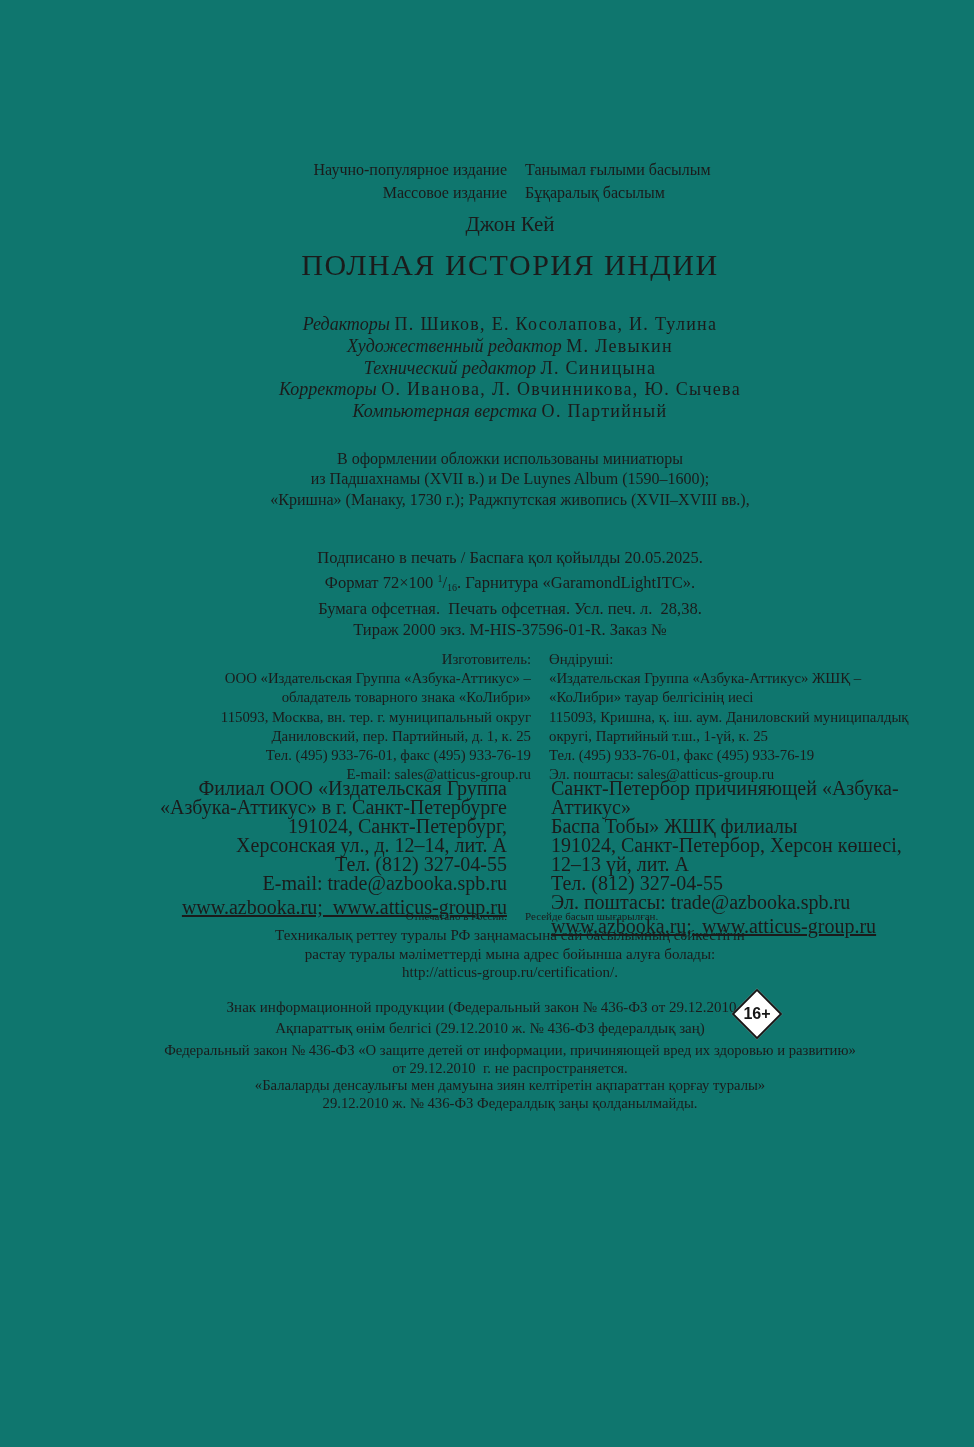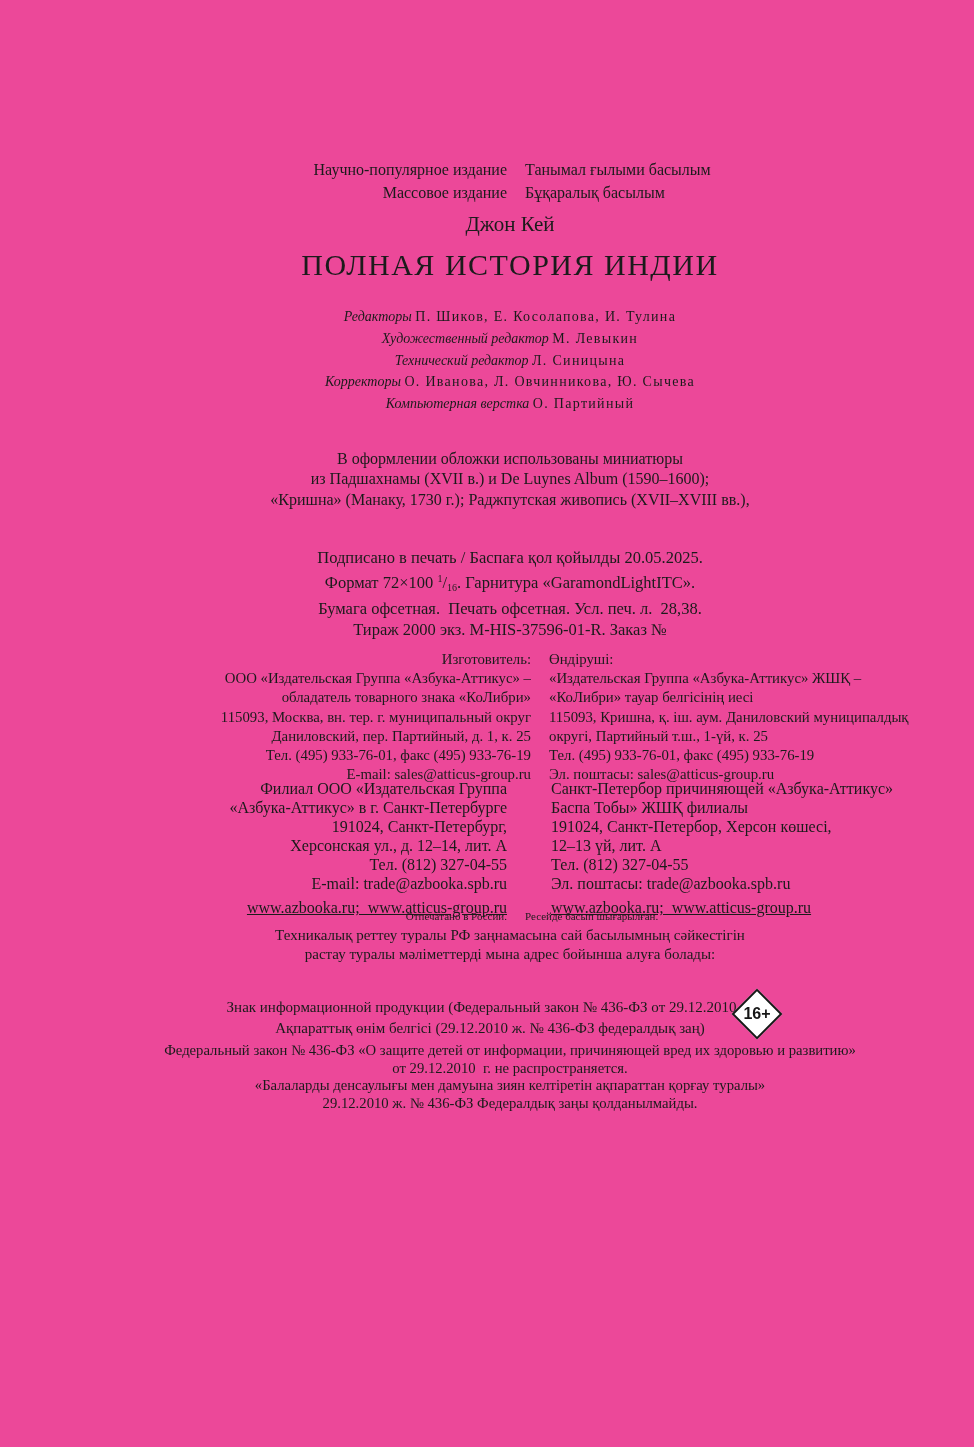--- a/index.html
+++ b/index.html
@@ -1,42 +1,42 @@
 <!DOCTYPE html>
 <html><head>
 <meta charset="utf-8">
 <style>
   html,body{margin:0;padding:0;}
   body{
     width:974px;height:1447px;background:#ffffff;overflow:hidden;
     font-family:"Liberation Serif", serif;color:#1b1b1b;
     -webkit-font-smoothing:antialiased;
   }
-  .page{position:relative;width:974px;height:1447px;background:#ec4899;}
+  .page{position:relative;width:974px;height:1447px;background:#0f766e;}
 
   
   .centered{position:absolute;left:130px;width:760px;text-align:center;}
 
   
   .cols{position:absolute;left:0;width:974px;display:flex;column-gap:18px;}
   .cols .col-l{width:507px;text-align:right;}
   .cols .col-r{flex:1;text-align:left;}
 
   .edition{top:158px;font-size:16px;line-height:23px;}
   .author{top:211px;font-size:21px;line-height:26px;}
   .title{top:245px;font-size:30px;line-height:40px;letter-spacing:1.5px;font-weight:400;}
-  .staff{top:306px;font-size:14px;line-height:21.8px;}
+  .staff{top:314px;font-size:18px;line-height:21.8px;}
   .staff .role{font-style:italic;letter-spacing:0;}
   .staff .names{letter-spacing:1.3px;}
   .cover{top:449px;font-size:16px;line-height:20.3px;}
   .print{top:547px;font-size:16.5px;line-height:21px;}
   .print sup{font-size:10px;vertical-align:6px;}
   .print sub{font-size:10px;vertical-align:-3px;}
   .mfr{top:650px;font-size:14.8px;line-height:19.2px;margin-left:24px;}
-  .branch{top:779px;font-size:16px;line-height:19px;gap:44px;}
+  .branch{top:779px;font-size:20px;line-height:19px;gap:44px;}
   .websites{margin-top:5px;text-decoration:underline;}
   .printed{top:907px;font-size:11px;line-height:19px;}
   .cert{top:926px;font-size:15px;line-height:18.6px;}
   .sign{top:997px;left:120px;width:740px;font-size:15px;line-height:20.5px;}
   .law{top:1042px;font-size:14.7px;line-height:17.7px;}
 
   
   .badge{position:absolute;left:731px;top:988px;width:52px;height:52px;}
   .badge .diamond{position:absolute;inset:8px;border:2px solid #161616;transform:rotate(45deg);background:#fff;}
   .badge .label{position:absolute;inset:0;display:flex;align-items:center;justify-content:center;
@@ -126,20 +126,21 @@
   </div>
 
   <div class="cols printed">
     <div class="col-l">Отпечатано в России.</div>
     <div class="col-r">Ресейде басып шығарылған.</div>
   </div>
 
   <div class="centered cert">
     <div>Техникалық реттеу туралы РФ заңнамасына сай басылымның сәйкестігін</div>
     <div>растау туралы мәліметтерді мына адрес бойынша алуға болады:</div>
+    <div>http://atticus-group.ru/certification/.</div>
   </div>
 
   <div class="centered sign">
     <div>Знак информационной продукции (Федеральный закон № 436-ФЗ от 29.12.2010 г.)</div>
     <div>Ақпараттық өнім белгісі (29.12.2010 ж. № 436-ФЗ федералдық заң)</div>
   </div>
 
   <div class="badge">
     <div class="diamond"></div>
     <div class="label">16+</div>

